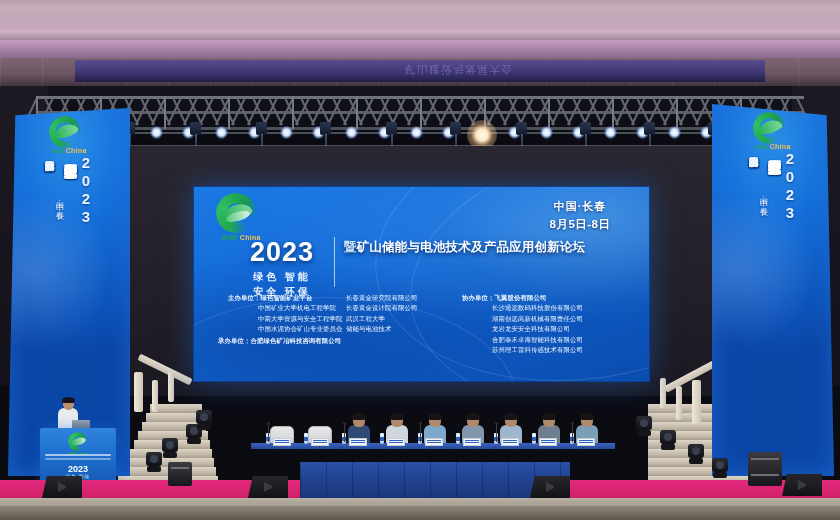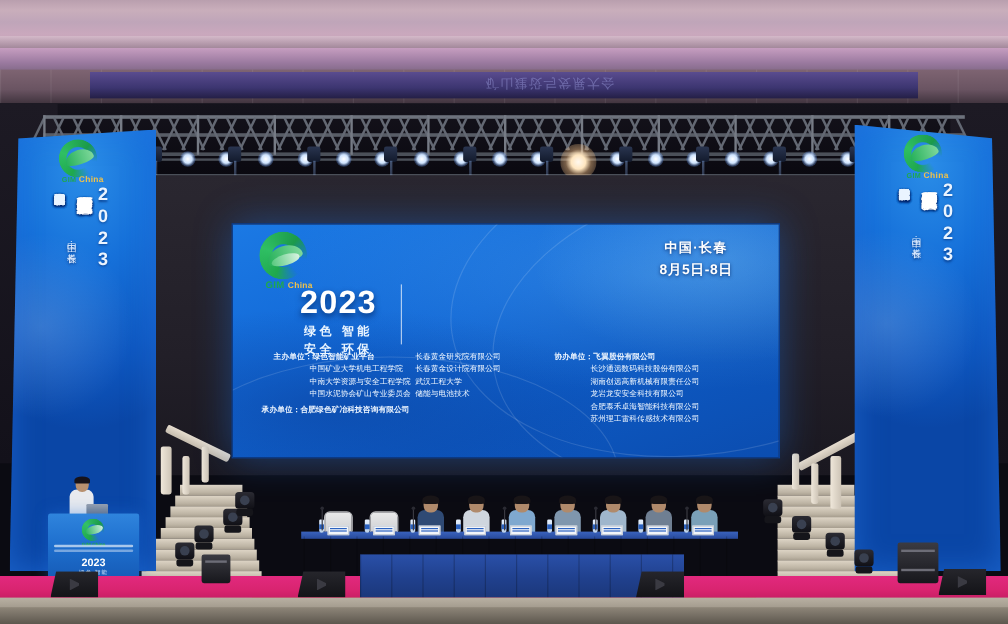--- a/index.html
+++ b/index.html
@@ -494,20 +494,21 @@
     <div class="year-block">
       <div class="year-num">2023</div>
       <div class="slogan">
         <div>绿色 智能</div>
         <div>安全 环保</div>
       </div>
     </div>
     <div class="vline"></div>
 
     <div class="title-block">
+      <div class="title2"><b>暨</b><span>矿山储能与电池技术及产品应用创新论坛</span></div>
     </div>
 
     <div class="place">
       <div class="p1">中国·长春</div>
       <div class="p2">8月5日-8日</div>
     </div>
 
     <div class="orgs">
       <div class="org-col c1" id="org-c1">
           <div class="org-lbl">主办单位：绿色智能矿业平台</div>

